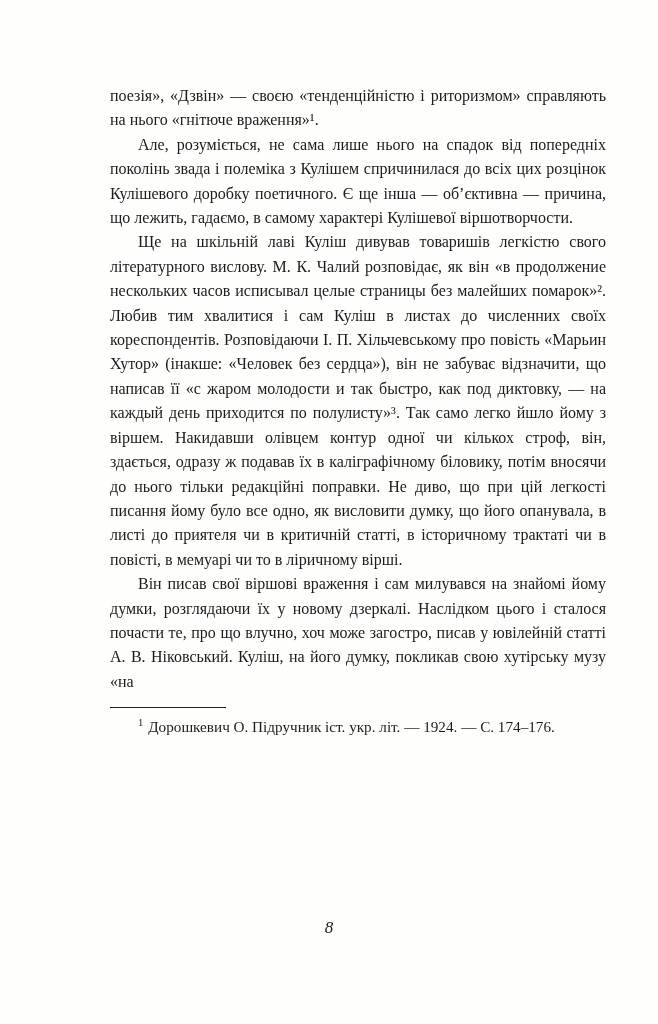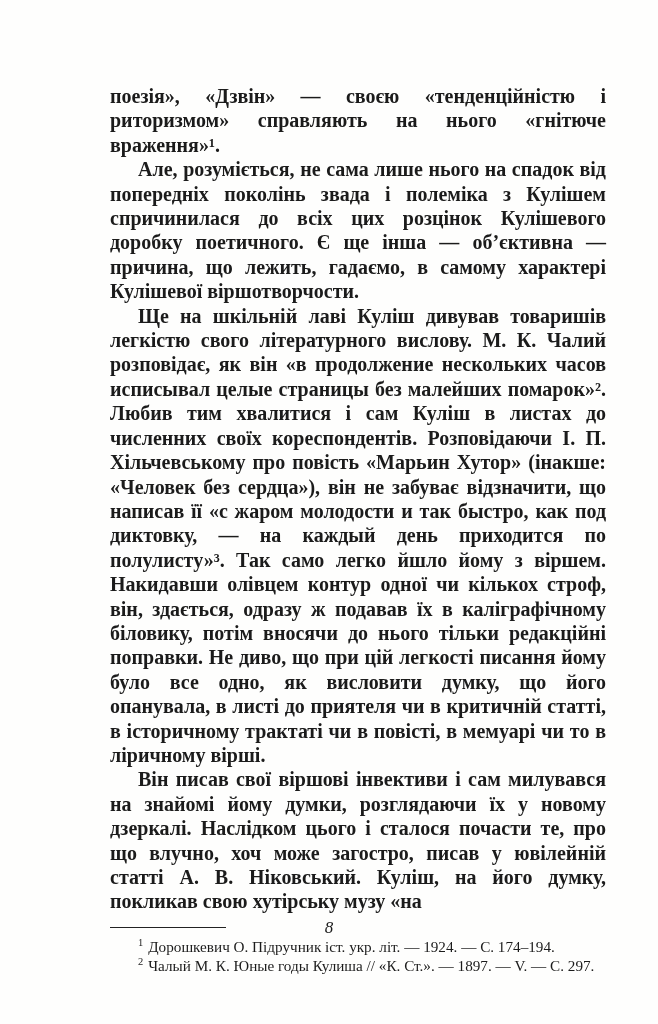--- a/index.html
+++ b/index.html
@@ -16,25 +16,24 @@
   }
   .page {
     position: relative;
     box-sizing: border-box;
     width: 658px;
     height: 1024px;
     padding: 84px 52px 0 110px;
   }
   .body-text p {
     margin: 0;
-    font-size: 20px;
+    font-size: 16px;
     line-height: 24.4px;
     text-align: justify;
     text-indent: 28px;
-    font-weight: bold;
   }
   .body-text p.no-indent {
     text-indent: 0;
   }
   .footnote-separator {
     width: 116px;
     border: 0;
     border-top: 1.6px solid #222;
     margin: 13px 0 9px 0;
   }
@@ -63,29 +62,26 @@
 </style>
 </head>
 <body>
 
 <div class="page">
 
   <div class="body-text">
     <p class="no-indent">поезія», «Дзвін» — своєю «тенденційністю і риторизмом» справляють на нього «гнітюче враження»¹.</p>
     <p>Але, розуміється, не сама лише нього на спадок від попередніх поколінь звада і полеміка з Кулішем спричинилася до всіх цих розцінок Кулішевого доробку поетичного. Є ще інша — об’єктивна — причина, що лежить, гадаємо, в самому характері Кулішевої віршотворчости.</p>
     <p>Ще на шкільній лаві Куліш дивував товаришів легкістю свого літературного вислову. М. К. Чалий розповідає, як він «в продолжение нескольких часов исписывал целые страницы без малейших помарок»². Любив тим хвалитися і сам Куліш в листах до численних своїх кореспондентів. Розповідаючи І. П. Хільчевському про повість «Марьин Хутор» (інакше: «Человек без сердца»), він не забуває відзначити, що написав її «с жаром молодости и так быстро, как под диктовку, — на каждый день приходится по полулисту»³. Так само легко йшло йому з віршем. Накидавши олівцем контур одної чи кількох строф, він, здається, одразу ж подавав їх в каліграфічному біловику, потім вносячи до нього тільки редакційні поправки. Не диво, що при цій легкості писання йому було все одно, як висловити думку, що його опанувала, в листі до приятеля чи в критичній статті, в історичному трактаті чи в повісті, в мемуарі чи то в ліричному вірші.</p>
-    <p>Він писав свої віршові інвективи і сам милувався на знайомі йому думки, розглядаючи їх у новому дзеркалі. Наслідком цього і сталося почасти те, про що влучно, хоч може загостро, писав у ювілейній статті А. В. Ніковський. Куліш, на його думку, покликав свою хутірську музу «на</p>
+    <p>Він писав свої віршові враження і сам милувався на знайомі йому думки, розглядаючи їх у новому дзеркалі. Наслідком цього і сталося почасти те, про що влучно, хоч може загостро, писав у ювілейній статті А. В. Ніковський. Куліш, на його думку, покликав свою хутірську музу «на</p>
   </div>
 
   <hr class="footnote-separator">
 
   <div class="footnotes">
     <p>
-      <sup>1</sup><span>Дорошкевич О. Підручник іст. укр. літ. — 1924. — С. 174–194.</span>
-    </p>
-    <p>
-      <sup>2</sup><span>Чалый М. К. Юные годы Кулиша // «К. Ст.». — 1897. — V. — С. 297.</span>
+      <sup>1</sup><span>Дорошкевич О. Підручник іст. укр. літ. — 1924. — С. 174–176.</span>
     </p>
   </div>
 
   <div class="page-number">8</div>
 
 </div>
 
 </body></html>

